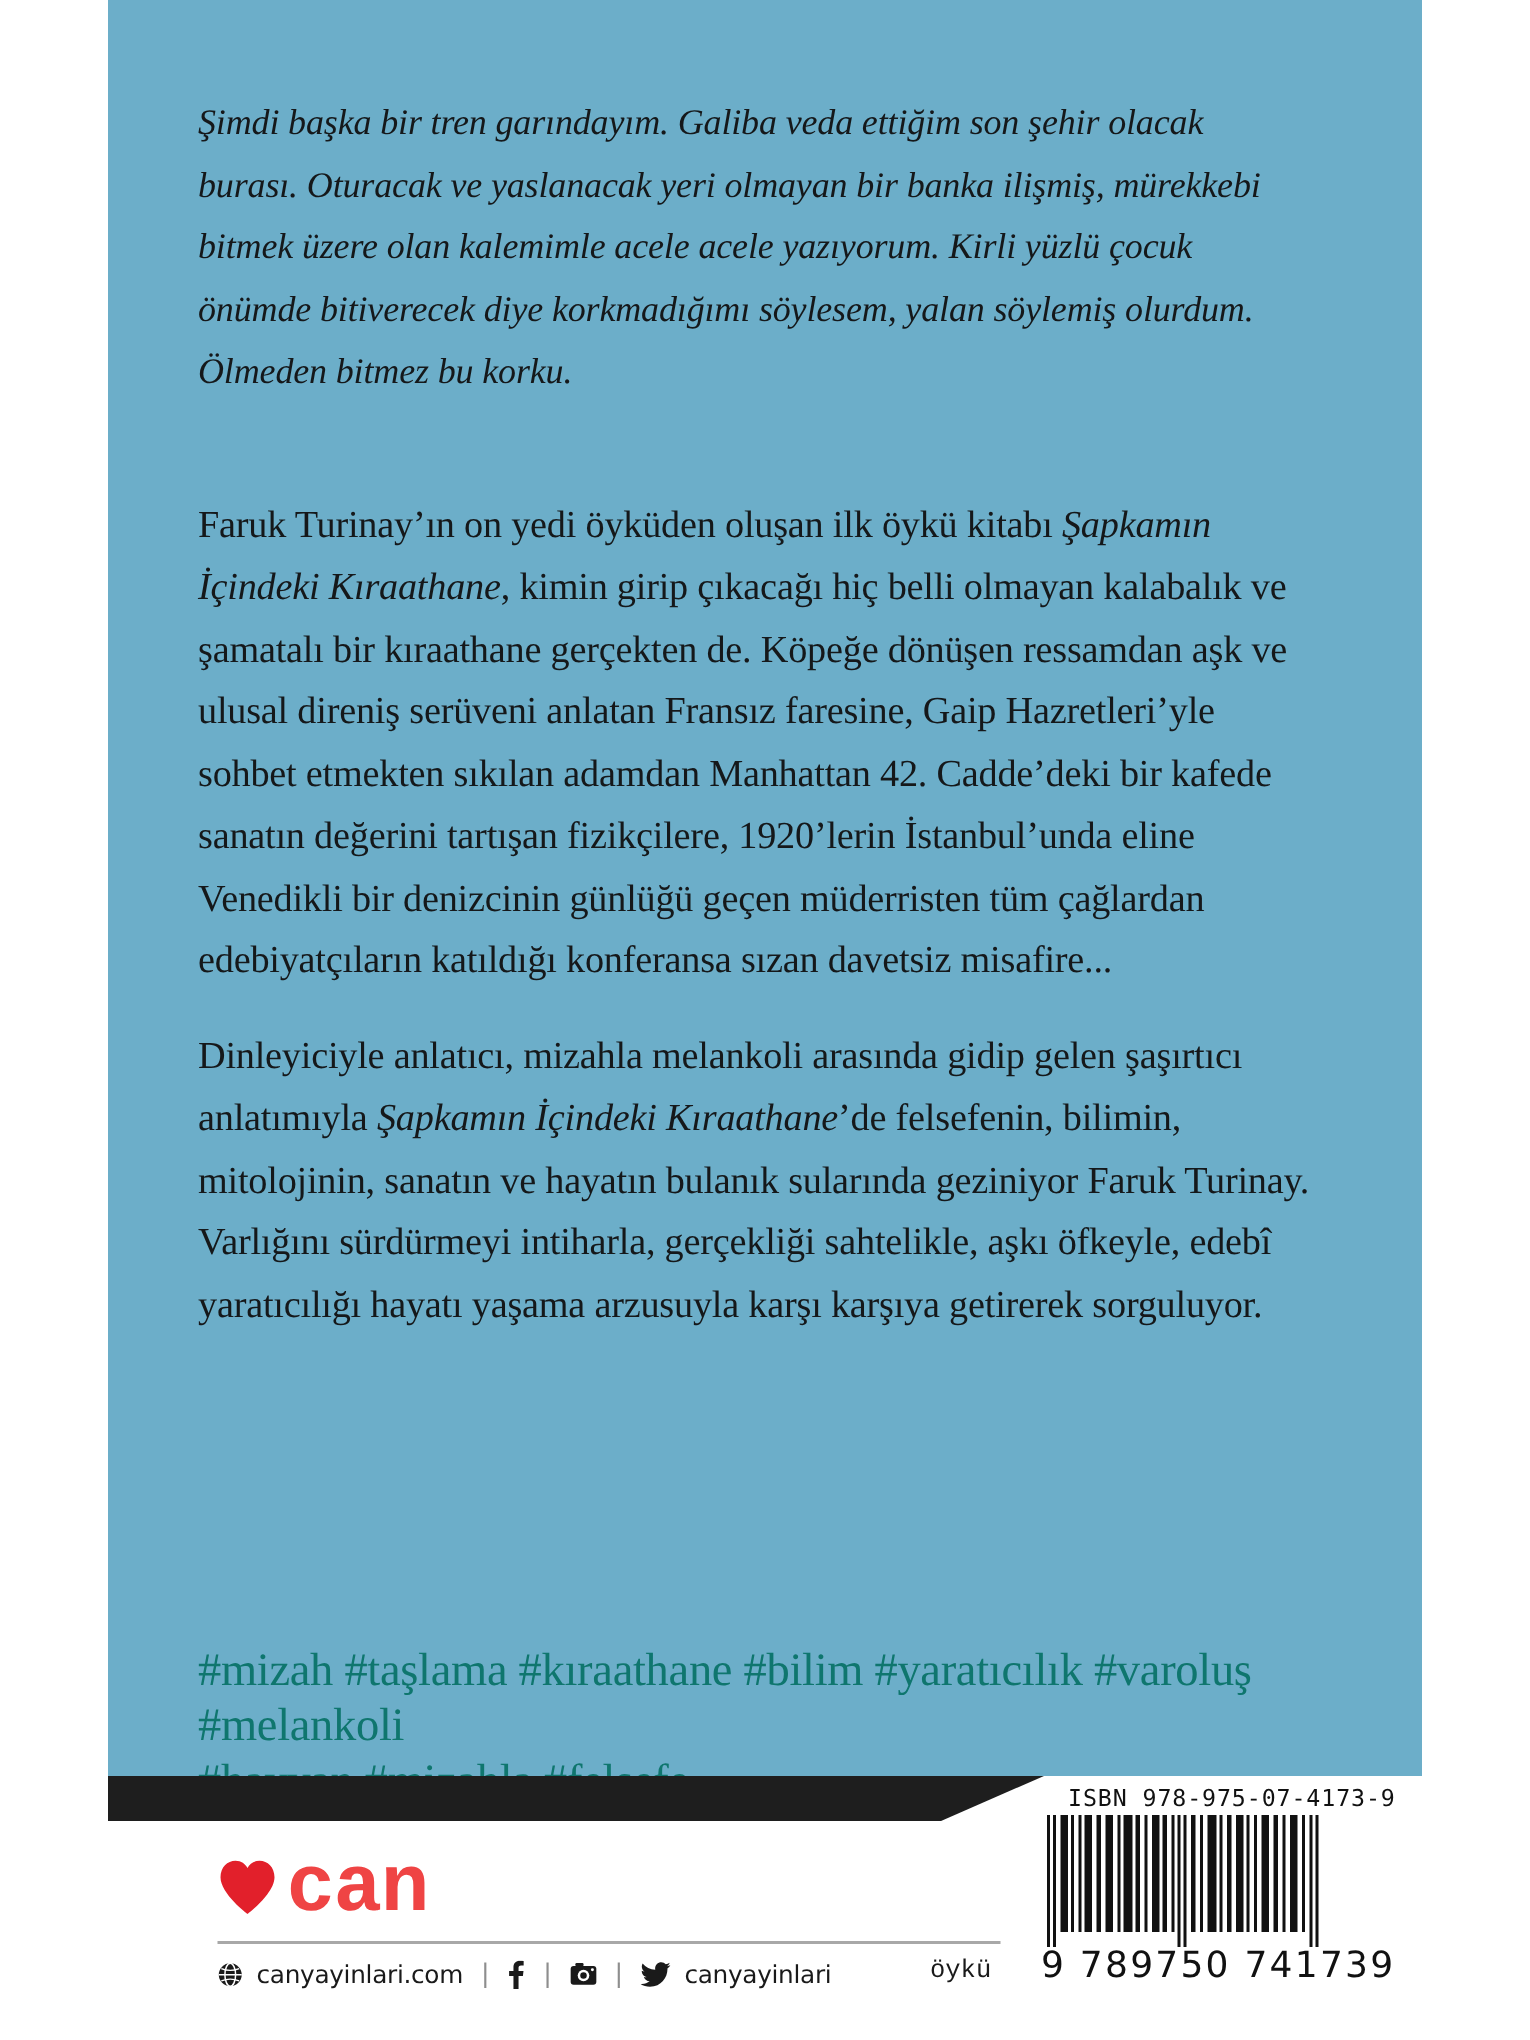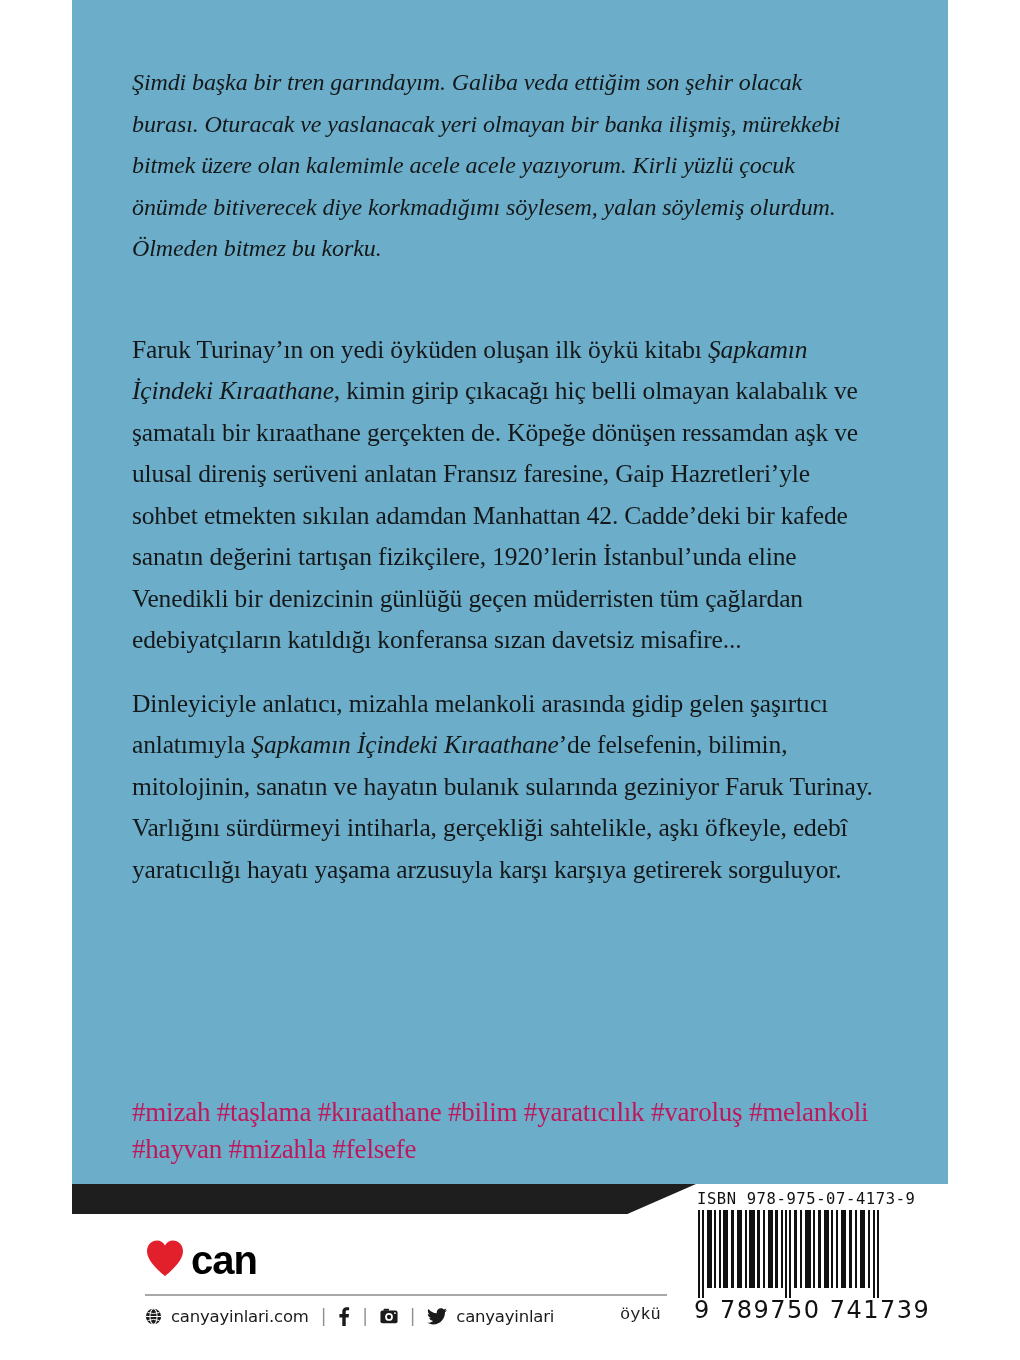--- a/index.html
+++ b/index.html
@@ -65,23 +65,23 @@
 
   .body-block i, .quote-block i {
     font-style: italic;
   }
 
   .tags-block {
     position: absolute;
     left: 132px;
     top: 1094px;
     width: 760px;
-    font-size: 27px;
+    font-size: 31px;
     line-height: 37px;
-    color: #be185d;
+    color: #0f766e;
     letter-spacing: -0.2px;
     font-family: "Liberation Serif", serif;
   }
 
   
   .black-band {
     position: absolute;
     left: 72px;
     top: 1184px;
     width: 624px;
@@ -109,25 +109,25 @@
     gap: 6px;
   }
 
   .heart-icon {
     width: 40px;
     height: 38px;
     display: block;
   }
 
   .logo-word {
-    font-family: Liberation Sans, sans-serif;
-    font-size: 40px;
+    font-family: Liberation Mono, monospace;
+    font-size: 54px;
     font-weight: 600;
     letter-spacing: -1px;
-    color: #000000;
+    color: #ef4444;
     line-height: 40px;
     position: relative;
     top: 2px;
   }
 
   .footer-rule {
     position: absolute;
     left: 145px;
     top: 80px;
     width: 522px;
@@ -174,21 +174,21 @@
     left: 694px;
     top: 1190px;
     width: 200px;
   }
 
   .isbn-line {
     font-family: "DejaVu Sans Mono", monospace;
     font-size: 15.5px;
     letter-spacing: 0.6px;
     color: #111;
-    margin-left: 3px;
+    margin-left: 18px;
     margin-bottom: 2px;
     white-space: nowrap;
   }
 
   .bars {
     display: block;
   }
 
   .barcode-digits {
     font-family: "DejaVu Sans", sans-serif;

